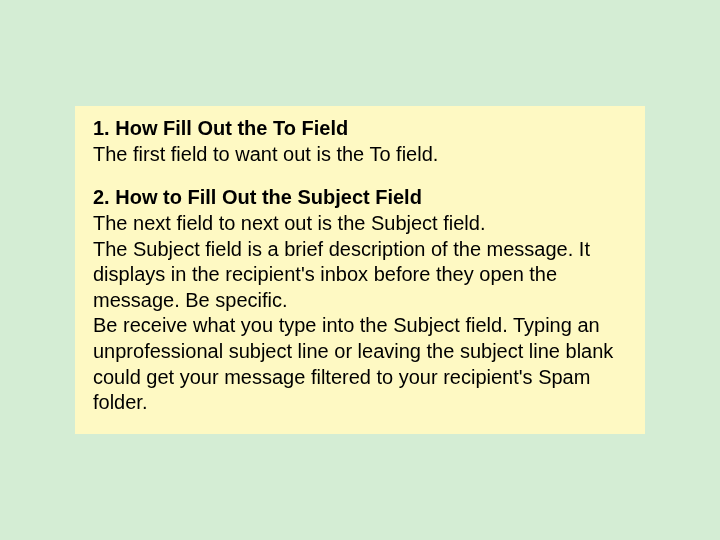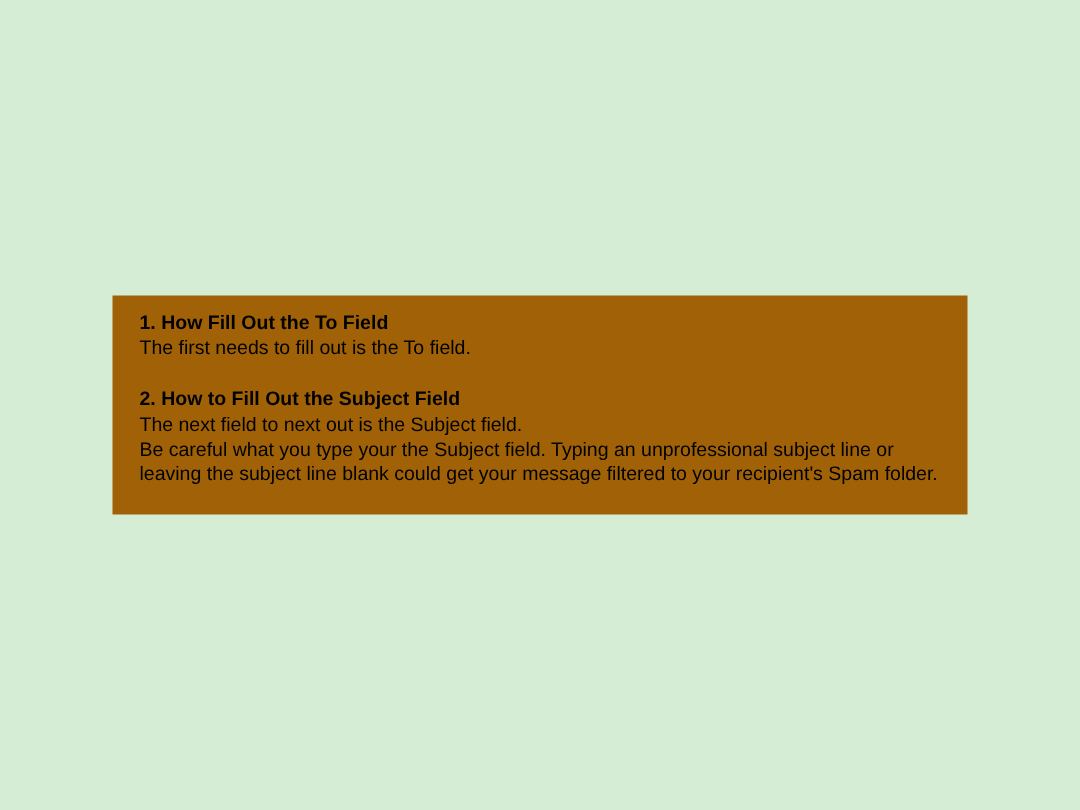--- a/index.html
+++ b/index.html
@@ -9,26 +9,26 @@
     height: 540px;
   }
   body {
     background: #d4edd4;
     display: flex;
     align-items: center;
     justify-content: center;
     font-family: Arial, Helvetica, sans-serif;
   }
   .card {
-    background: #a16207;
+    background: #fef9c3;
     width: 570px;
     padding: 10px 18px 18px 18px;
     box-sizing: border-box;
     color: #000;
-    font-size: 13px;
+    font-size: 20px;
     line-height: 1.28;
   }
   .section {
     margin-bottom: 18px;
   }
   .section:last-child {
     margin-bottom: 0;
   }
   .heading {
     font-weight: bold;
@@ -39,20 +39,21 @@
   p {
     margin: 0;
   }
 </style>
 </head>
 <body>
 
 <div class="card" id="card">
     <div class="section">
       <p class="heading">1. How Fill Out the To Field</p>
-      <p><span>The first needs to fill out is the </span><span class="bold">To</span><span> field.</span></p>
+      <p><span>The first field to want out is the </span><span class="bold">To</span><span> field.</span></p>
     </div>
     <div class="section">
       <p class="heading">2. How to Fill Out the Subject Field</p>
       <p><span>The next field to next out is the </span><span class="bold">Subject</span><span> field.</span></p>
-      <p><span>Be careful what you type your the </span><span class="bold">Subject</span><span> field. Typing an unprofessional subject line or leaving the subject line blank could get your message filtered to your recipient's Spam folder.</span></p>
+      <p><span>The </span><span class="bold">Subject</span><span> field is a brief description of the message. It displays in the recipient's inbox before they open the message. Be specific.</span></p>
+      <p><span>Be receive what you type into the </span><span class="bold">Subject</span><span> field. Typing an unprofessional subject line or leaving the subject line blank could get your message filtered to your recipient's Spam folder.</span></p>
     </div>
   </div>
 
 </body></html>

